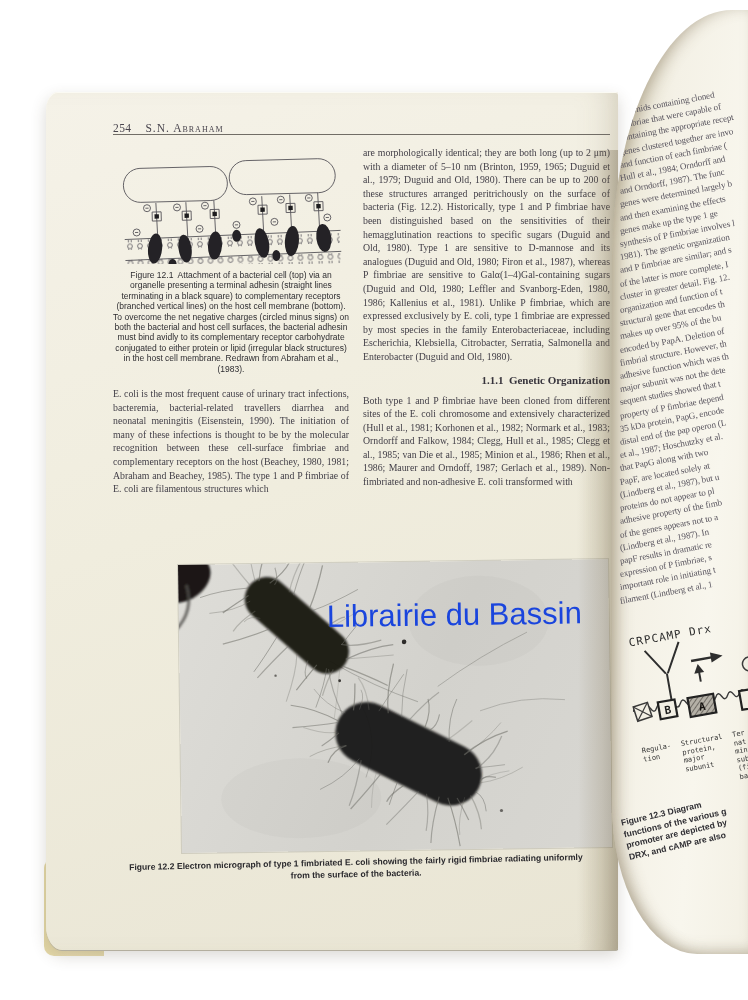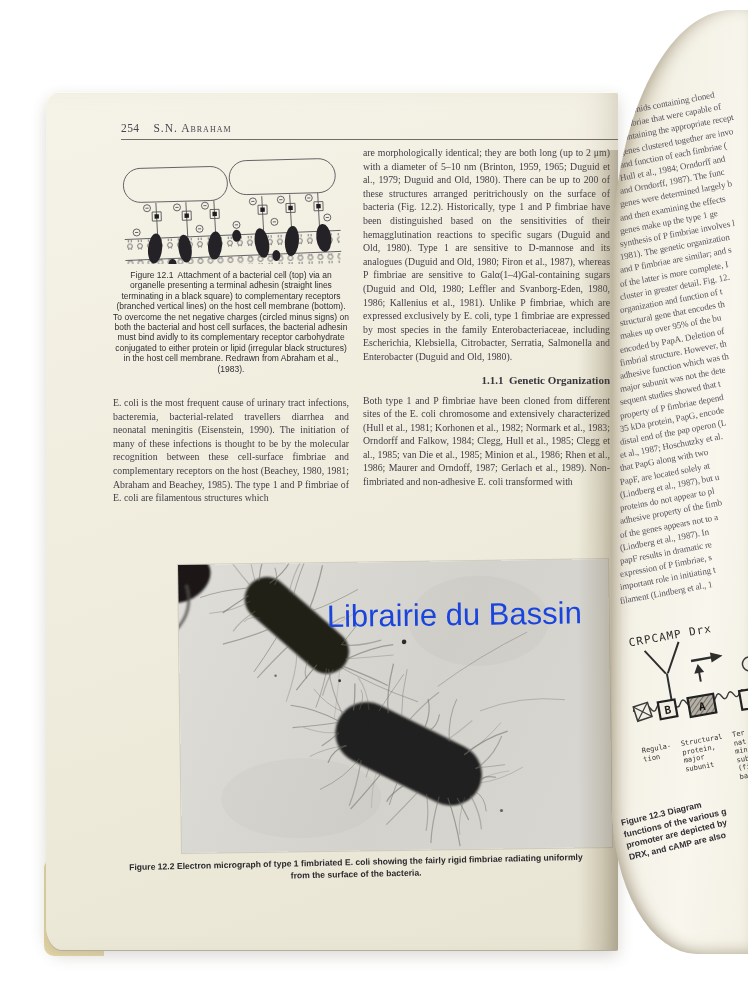--- a/index.html
+++ b/index.html
@@ -18,32 +18,32 @@
                inset -28px 0 38px -30px rgba(110,95,60,.35);}
   .spine-shadow{position:absolute;left:578px;top:150px;width:40px;height:800px;z-index:3;
     background:linear-gradient(90deg,rgba(120,104,70,0) 0%,rgba(120,104,70,.20) 60%,rgba(92,78,50,.32) 100%);}
   .page-right{position:absolute;left:612px;top:10px;width:136px;height:944px;z-index:4;
     background:linear-gradient(95deg,#d9d2bd 0%,#ebe7d6 10%,#f4f1e6 32%,#f8f6ed 68%,#f3f0e4 100%);
     border-top-left-radius:120px 250px;border-bottom-left-radius:85px 150px;
     box-shadow:inset 11px 0 16px -6px rgba(110,94,62,.45), inset 0 -10px 16px -9px rgba(110,94,62,.35);
     overflow:hidden;}
 
   
-  .page-header{position:absolute;left:75px;top:30px;width:497px;padding-bottom:5px;
+  .page-header{position:absolute;left:67px;top:30px;width:497px;
     border-bottom:1px solid #716d66;color:#49454e;font-size:11.5px;letter-spacing:.4px;}
   .page-header .pnum{margin-right:14px;}
   .page-header .rtitle{font-variant:small-caps;letter-spacing:1px;}
   .columns{position:absolute;left:67px;top:54px;width:497px;display:flex;gap:14px;}
   .col-left{width:236px;}
   .col-right{width:247px;}
   .para{font-size:9.8px;line-height:13.6px;text-align:justify;color:#403d46;}
   .fig1-svg{display:block;margin:4px auto 0 auto;}
   .fig1-caption{margin-top:6px;font-family:"Liberation Sans",sans-serif;font-weight:normal;
     font-size:8.5px;line-height:10.4px;text-align:center;color:#2e2d31;}
-  .col-left .para{margin-top:22px;}
+  .col-left .para{margin-top:13px;}
   .sec-head{margin:10px 0 8px 0;font-weight:bold;font-size:11px;color:#36333b;white-space:pre-wrap;text-align:right;}
   .prewrap{white-space:pre-wrap;}
 
   .micrograph{position:absolute;left:134px;top:470px;width:430px;height:288px;z-index:5;
     transform:rotate(-0.8deg);
     background:linear-gradient(115deg,#deddd8 0%,#d3d2cd 55%,#d8d7d2 100%);
     box-shadow:0 0 0 1px rgba(120,118,110,.25);overflow:hidden;}
   .watermark{position:absolute;left:148px;top:36px;z-index:6;
     font-family:"Liberation Sans",sans-serif;font-size:31px;color:#1a45dd;white-space:nowrap;}
   .fig2-caption{position:absolute;left:56px;top:764px;width:508px;z-index:5;

